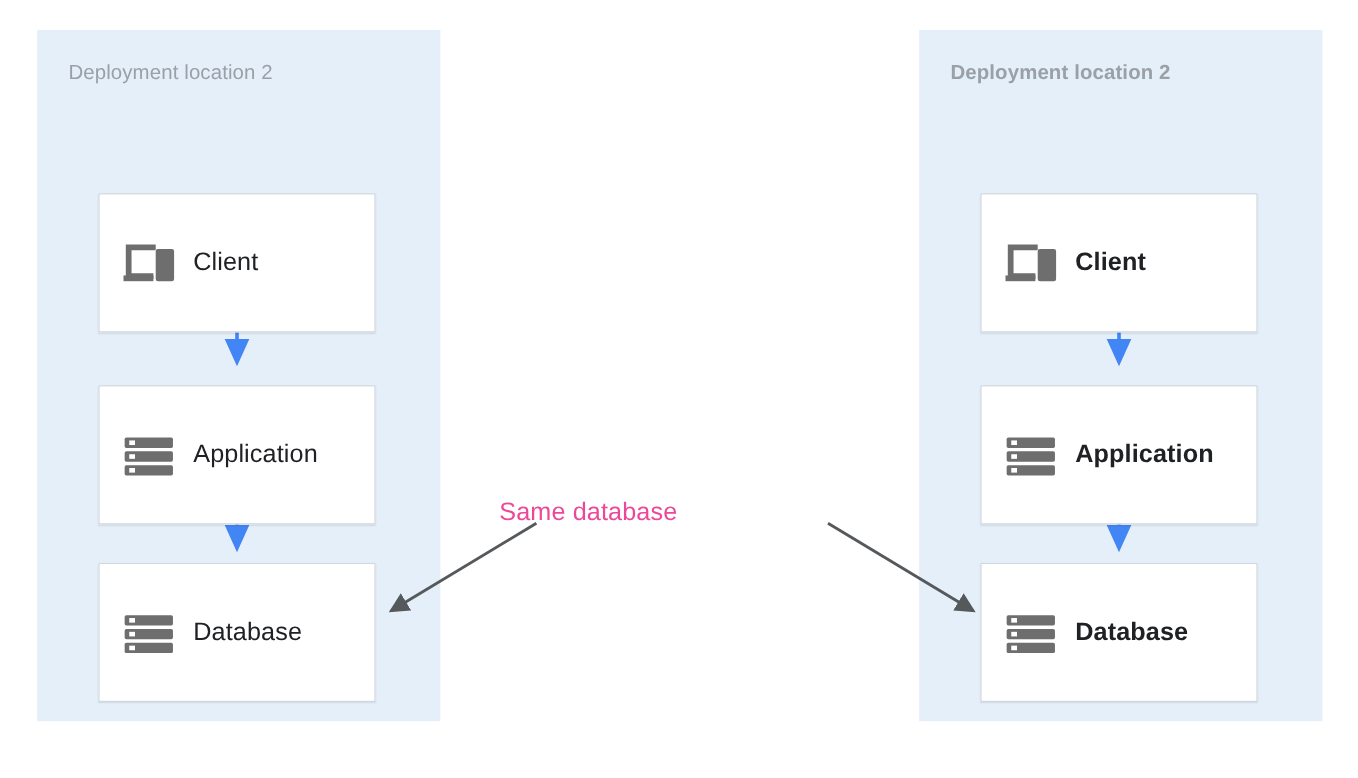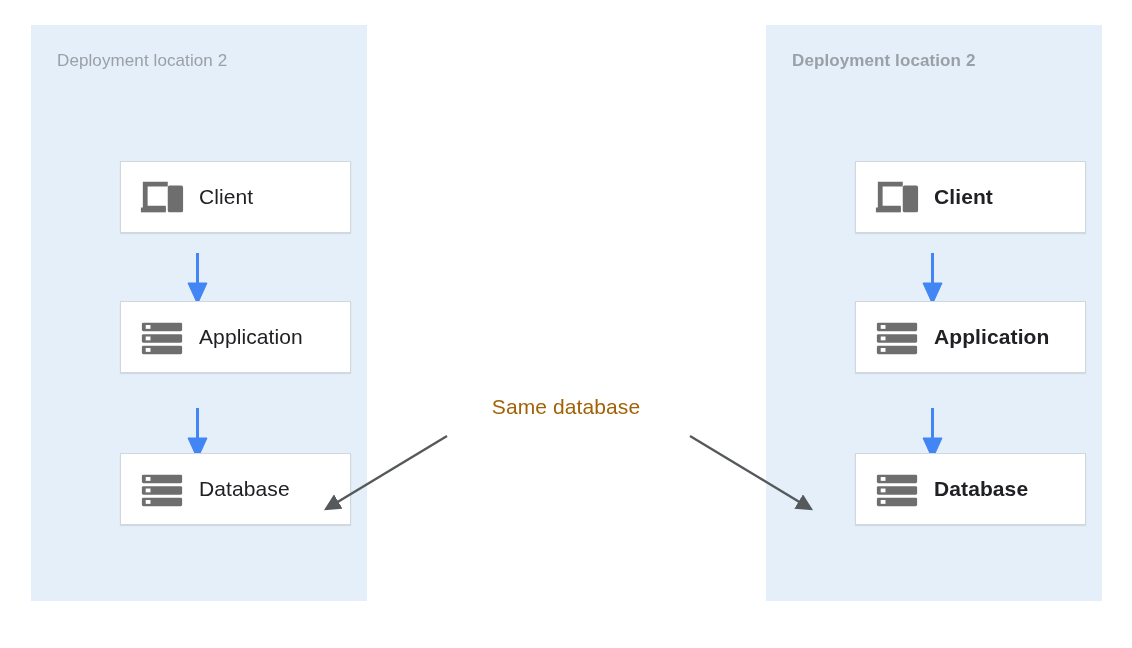--- a/index.html
+++ b/index.html
@@ -40,32 +40,31 @@
     color: #9aa0a6;
     letter-spacing: 0.1px;
     white-space: nowrap;
   }
 
   
   .node {
     position: absolute;
     left: 51px;
     width: 231px;
-    height: 72px;
+    height: 116px;
     background: #ffffff;
     border: 1px solid #d0d7de;
     box-sizing: border-box;
     display: flex;
     align-items: center;
     box-shadow: 0 1px 1px rgba(60,64,67,0.12);
-    margin-left: 38px;
   }
   .node-client { top: 136px; }
-  .node-app    { top: 276px; }
-  .node-db     { top: 428px; text-align: right; }
+  .node-app    { top: 296px; }
+  .node-db     { top: 444px; text-align: right; }
 
   .node-icon {
     width: 46px;
     height: 46px;
     margin-left: 18px;
     flex: 0 0 auto;
     display: block;
   }
   .node-label {
     margin-left: 14px;
@@ -83,26 +82,26 @@
     width: 336px;
     height: 576px;
     pointer-events: none;
     overflow: visible;
   }
 
   
   #annotation {
     position: absolute;
     left: 416px;
-    top: 392px;
+    top: 412px;
     width: 300px;
-    text-align: center;
+    text-align: left;
     font-size: 21px;
     line-height: 29px;
-    color: #a16207;
+    color: #ec4899;
     letter-spacing: 0.1px;
   }
 
   #callouts {
     position: absolute;
     left: 0;
     top: 0;
     width: 1132px;
     height: 648px;
     pointer-events: none;

